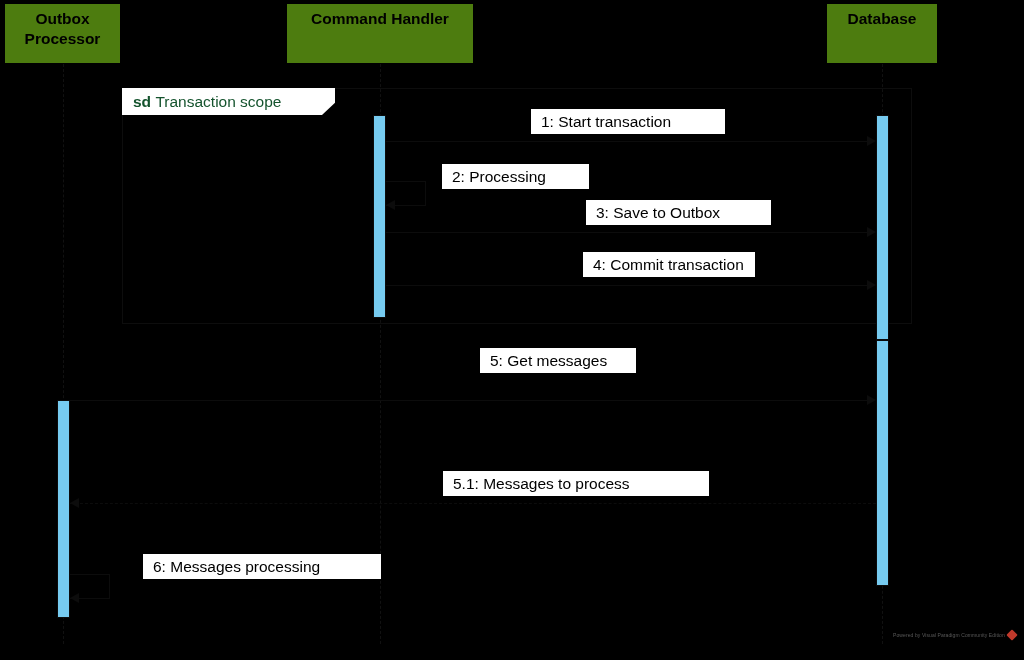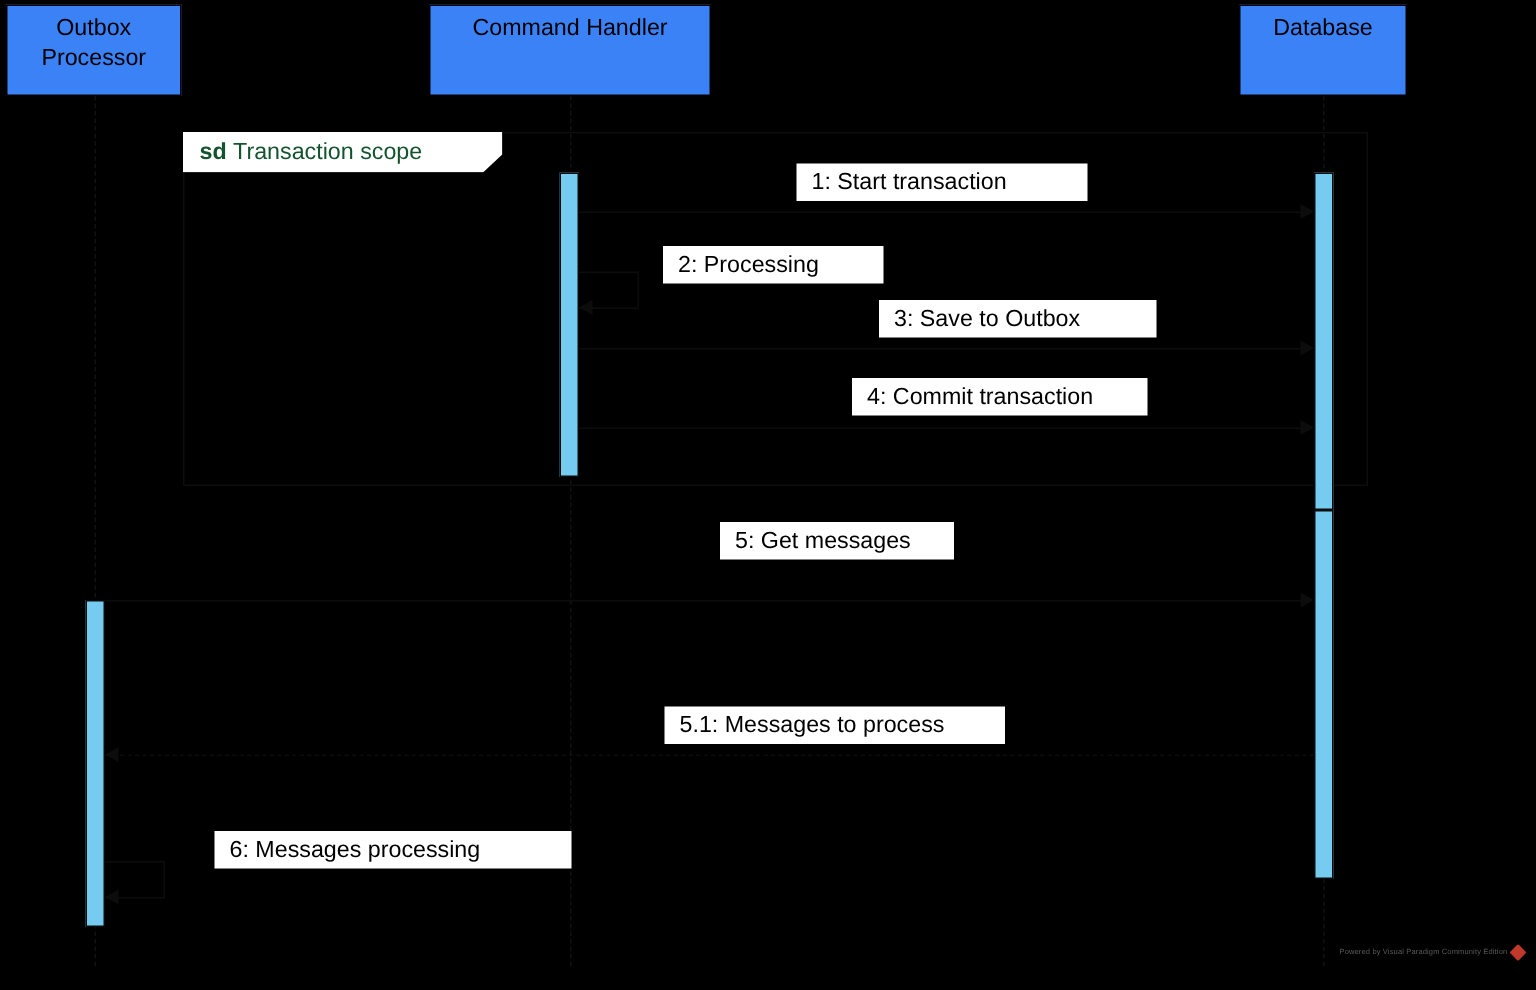--- a/index.html
+++ b/index.html
@@ -15,29 +15,30 @@
     position: relative;
     width: 1024px;
     height: 660px;
     background: #000000;
     overflow: hidden;
   }
 
   
   .lifeline-head {
     position: absolute;
-    background: #3b82f6;
+    background: #4d7c0f;
     border: 1.5px solid #000000;
     box-sizing: border-box;
     color: #000000;
     font-size: 15.5px;
     line-height: 1.28;
     text-align: center;
     padding-top: 5px;
     white-space: pre-line;
+    font-weight: bold;
   }
 
   
   .lifeline-stem {
     position: absolute;
     width: 0;
     border-left: 1px dashed #111111;
   }
 
   
@@ -170,29 +171,29 @@
   <div class="msg-line" style="left:386px; top:205px; width:40px;"></div>
   <div class="msg-head left" style="left:386px; top:200px;"></div>
   <div class="msg-label" style="left:442px; top:164px; width:147px;">2: Processing</div>
 
   <div class="msg-line" style="left:386px; top:232px; width:482px;"></div>
   <div class="msg-head right" style="left:867px; top:227px;"></div>
   <div class="msg-label" style="left:586px; top:200px; width:185px;">3: Save to Outbox</div>
 
   <div class="msg-line" style="left:386px; top:285px; width:482px;"></div>
   <div class="msg-head right" style="left:867px; top:280px;"></div>
-  <div class="msg-label" style="left:568px; top:252px; width:197px;">4: Commit transaction</div>
+  <div class="msg-label" style="left:583px; top:252px; width:172px;">4: Commit transaction</div>
 
   <div class="msg-line" style="left:70px; top:400px; width:798px;"></div>
   <div class="msg-head right" style="left:867px; top:395px;"></div>
   <div class="msg-label" style="left:480px; top:348px; width:156px;">5: Get messages</div>
 
   <div class="msg-line dashed" style="left:70px; top:503px; width:806px;"></div>
   <div class="msg-head left" style="left:70px; top:498px;"></div>
-  <div class="msg-label" style="left:443px; top:471px; width:227px;">5.1: Messages to process</div>
+  <div class="msg-label" style="left:443px; top:471px; width:266px;">5.1: Messages to process</div>
 
   <div class="msg-line" style="left:70px; top:574px; width:40px;"></div>
   <div class="msg-line" style="left:109px; top:574px; width:0; height:24px; border-top:none; border-left:1.4px solid #0c0c0c;"></div>
   <div class="msg-line" style="left:70px; top:598px; width:40px;"></div>
   <div class="msg-head left" style="left:70px; top:593px;"></div>
   <div class="msg-label" style="left:143px; top:554px; width:238px;">6: Messages processing</div>
 
   <div class="watermark" style="left:893px; top:631px;">
     <span class="watermark-text">Powered by Visual Paradigm Community Edition</span>
     <span class="watermark-mark"></span>

